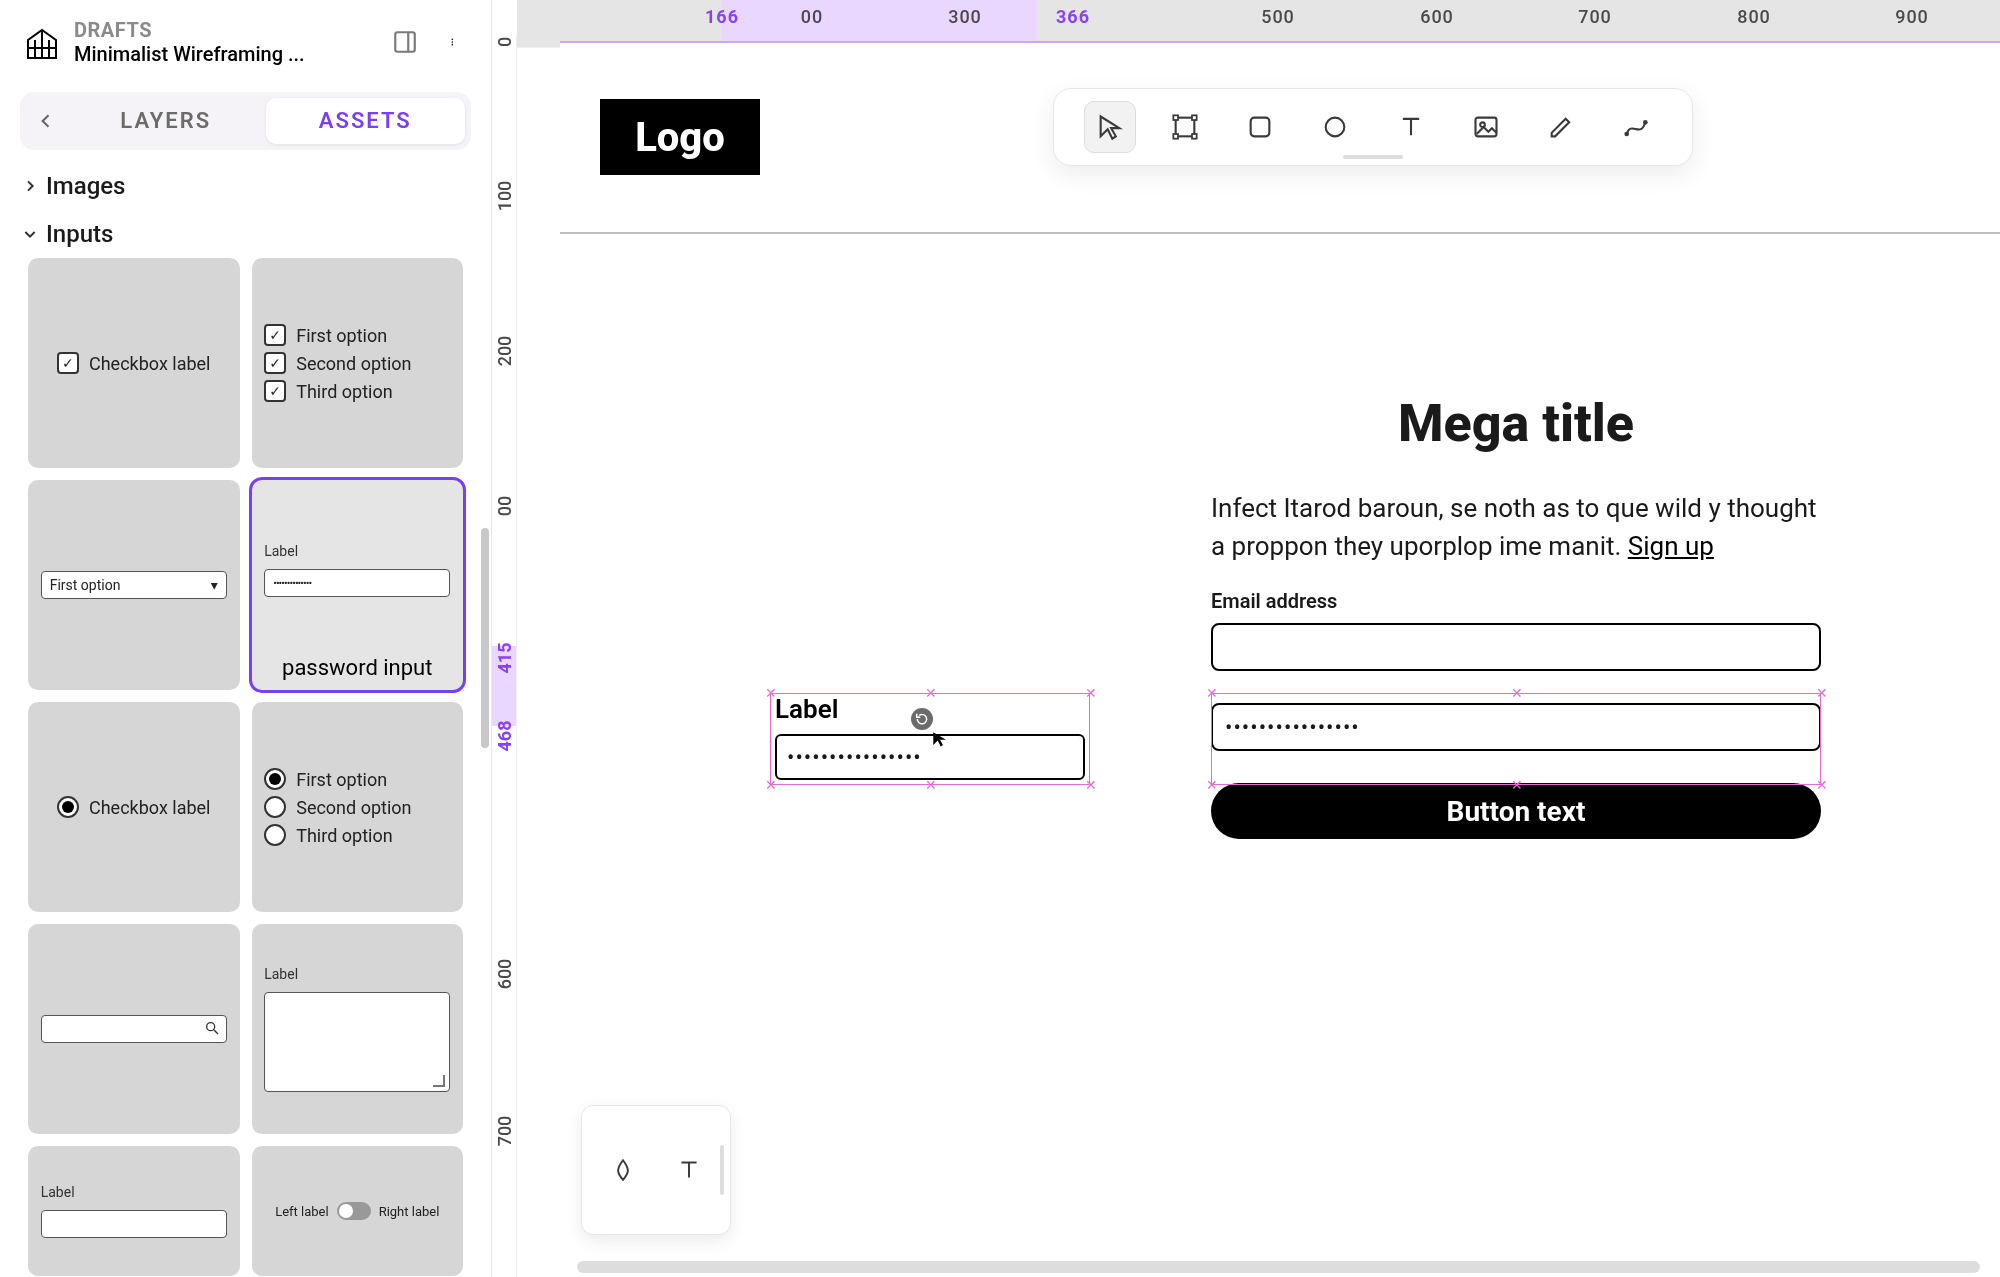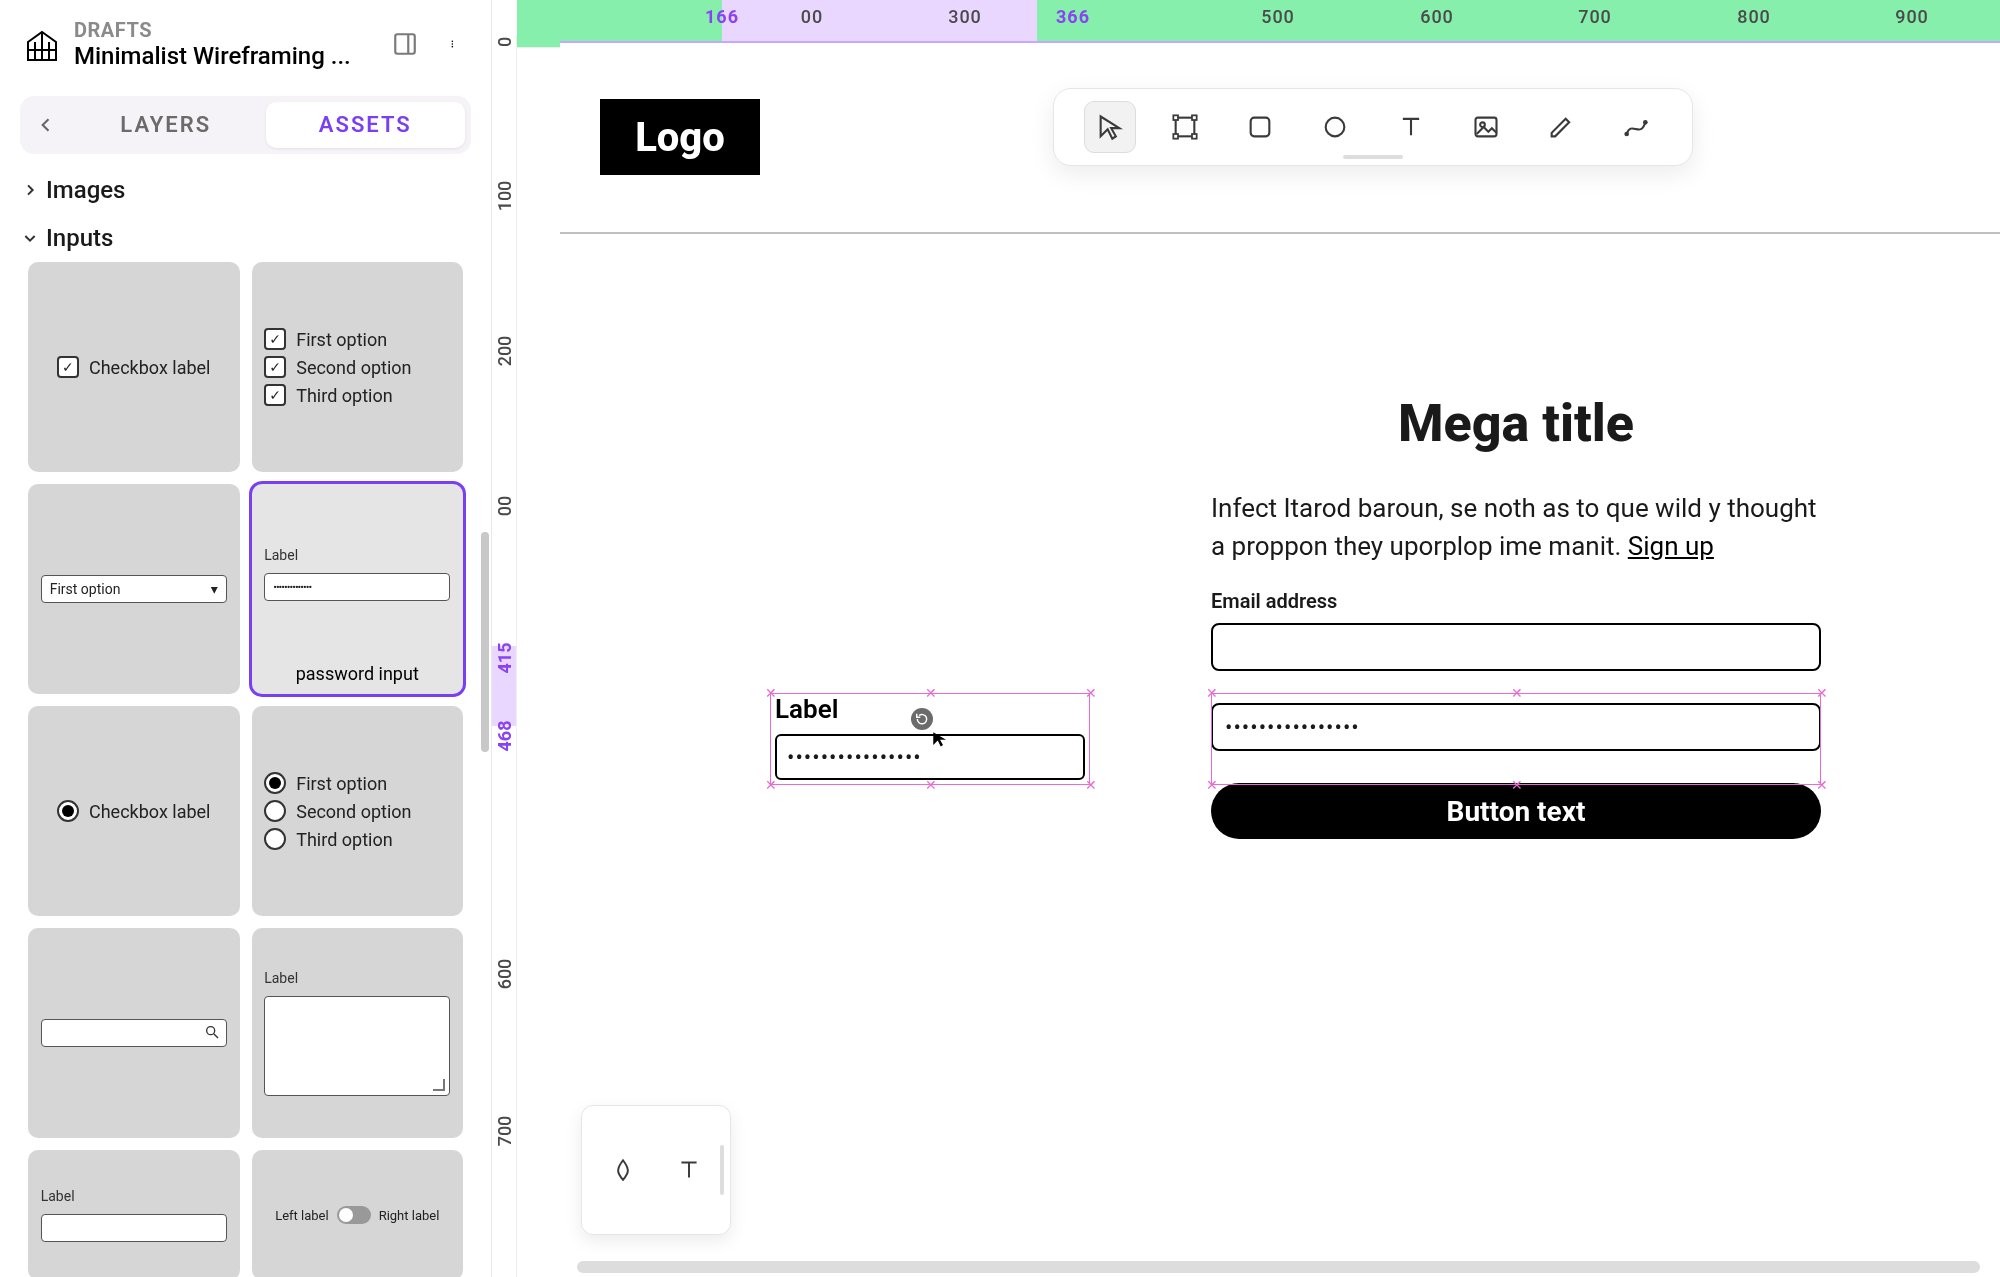--- a/index.html
+++ b/index.html
@@ -6,59 +6,59 @@
   html, body { width: 100%; height: 100%; font-family: -apple-system, BlinkMacSystemFont, "Segoe UI", Roboto, Helvetica, Arial, sans-serif; background:#fff; color:#1a1a1a; }
   .app { display:flex; width:2000px; height:1277px; position:relative; overflow:hidden; }
 
   
   .left { width:492px; height:100%; background:#fff; border-right:1px solid #e8e8e8; display:flex; flex-direction:column; }
   .hdr { display:flex; align-items:center; padding:18px 22px 4px 22px; }
   .hdr .logo { width:40px; height:40px; margin-right:12px; flex-shrink:0; }
   .hdr .logo svg { width:100%; height:100%; }
   .hdr .meta { flex:1; min-width:0; }
   .drafts-label { font-size:20px; font-weight:700; letter-spacing:0.5px; color:#8a8a8a; }
-  .proj-name { font-size:24px; font-weight:500; color:#000; white-space:nowrap; overflow:hidden; text-overflow:ellipsis; }
+  .proj-name { font-size:20px; font-weight:500; color:#000; white-space:nowrap; overflow:hidden; text-overflow:ellipsis; }
   .hdr-icons { display:flex; gap:22px; margin-left:8px; }
   .hdr-icons .ic { width:28px; height:28px; display:flex; align-items:center; justify-content:center; color:#7a7a7a; }
 
   .tabs { display:flex; align-items:center; margin:22px 20px 0 20px; background:#f5f3f7; border-radius:14px; height:58px; padding:0 6px; position:relative; }
   .tabs .back { width:40px; display:flex; align-items:center; justify-content:center; color:#666; }
   .tabs .tab { flex:1; text-align:center; font-size:22px; font-weight:600; letter-spacing:2px; color:#6b6b6b; position:relative; height:46px; line-height:46px; border-radius:10px; }
   .tabs .tab.active { color:#7a3ff2; background:#fff; box-shadow:0 1px 3px rgba(0,0,0,0.08); }
 
   .tree { padding:12px 16px 0 16px; }
   .tree-row { display:flex; align-items:center; padding:10px 4px; font-size:24px; font-weight:500; cursor:pointer; }
   .tree-row .chev { width:20px; display:inline-flex; justify-content:center; margin-right:6px; color:#333; }
 
   .asset-scroll { flex:1; overflow-y:auto; padding:0 28px 20px 28px; }
   .grid { display:grid; grid-template-columns:1fr 1fr; gap:12px; }
   .asset { background:#d6d6d6; border-radius:10px; height:210px; position:relative; display:flex; align-items:center; justify-content:center; overflow:hidden; }
   .asset.sel { outline:3px solid #7a3ff2; background:#e5e5e5; }
   .asset-inner { width:88%; display:flex; flex-direction:column; gap:6px; font-size:18px; color:#222; }
-  .asset-caption { position:absolute; bottom:10px; left:0; right:0; text-align:center; font-size:18px; color:#000; }
+  .asset-caption { position:absolute; bottom:10px; left:0; right:0; text-align:center; font-size:22px; color:#000; }
 
   .cbx-row, .rad-row { display:flex; align-items:center; gap:10px; }
   .cbx { width:22px; height:22px; border:2px solid #333; border-radius:4px; background:#fff; display:flex; align-items:center; justify-content:center; font-size:14px; }
   .rad { width:22px; height:22px; border:2px solid #333; border-radius:50%; background:#fff; display:flex; align-items:center; justify-content:center; }
   .rad-dot { width:12px; height:12px; border-radius:50%; background:#000; }
   .mini-select { width:100%; height:28px; background:#fff; border:1px solid #555; border-radius:4px; display:flex; align-items:center; justify-content:space-between; padding:0 8px; font-size:14px; }
   .mini-label { font-size:14px; color:#333; margin-bottom:4px; }
   .mini-pass { width:100%; height:28px; background:#fff; border:1px solid #555; border-radius:4px; display:flex; align-items:center; padding:0 8px; font-size:11px; letter-spacing:-1px; }
   .mini-search { width:100%; height:28px; background:#fff; border:1px solid #555; border-radius:4px; display:flex; align-items:center; justify-content:flex-end; padding:0 6px; }
   .mini-textarea { width:100%; height:100px; background:#fff; border:1px solid #555; border-radius:4px; position:relative; }
   .mini-textarea::after { content:""; position:absolute; right:4px; bottom:4px; width:10px; height:10px; border-right:2px solid #777; border-bottom:2px solid #777; }
   .toggle-row { display:flex; align-items:center; gap:8px; font-size:13px; justify-content:center; }
   .toggle { width:34px; height:18px; border-radius:9px; background:#999; position:relative; }
   .toggle::after { content:""; position:absolute; left:2px; top:2px; width:14px; height:14px; border-radius:50%; background:#fff; }
 
   .panel-scrollbar { position:absolute; right:2px; top:270px; width:8px; height:220px; background:#c8c8c8; border-radius:4px; }
 
   
   .canvas-wrap { flex:1; position:relative; background:#fff; }
-  .ruler-h { position:absolute; left:25px; right:0; top:0; height:48px; background:#86efac; border-bottom:1px solid #eee; font-size:18px; color:#4a4a4a; letter-spacing:1px; }
+  .ruler-h { position:absolute; left:25px; right:0; top:0; height:48px; background:#e5e5e5; border-bottom:1px solid #eee; font-size:18px; color:#4a4a4a; letter-spacing:1px; }
   .ruler-h .hl { position:absolute; top:0; bottom:0; background:#e9d7ff; }
   .ruler-h .tick { position:absolute; top:6px; font-weight:500; transform:translateX(-50%); }
   .ruler-h .tick.pur { color:#8a42f5; font-weight:700; }
 
   .ruler-v { position:absolute; left:0; top:36px; bottom:0; width:25px; background:#fff; border-right:1px solid #eee; font-size:18px; color:#4a4a4a; }
   .ruler-v .vhl { position:absolute; left:0; right:0; background:#e9d7ff; }
   .ruler-v .vtick { position:absolute; left:50%; transform:translate(-50%,-50%) rotate(-90deg); transform-origin:center; font-weight:500; white-space:nowrap; }
   .ruler-v .vtick.pur { color:#8a42f5; font-weight:700; }
 
   .stage { position:absolute; left:25px; top:36px; right:0; bottom:0; overflow:hidden; }

